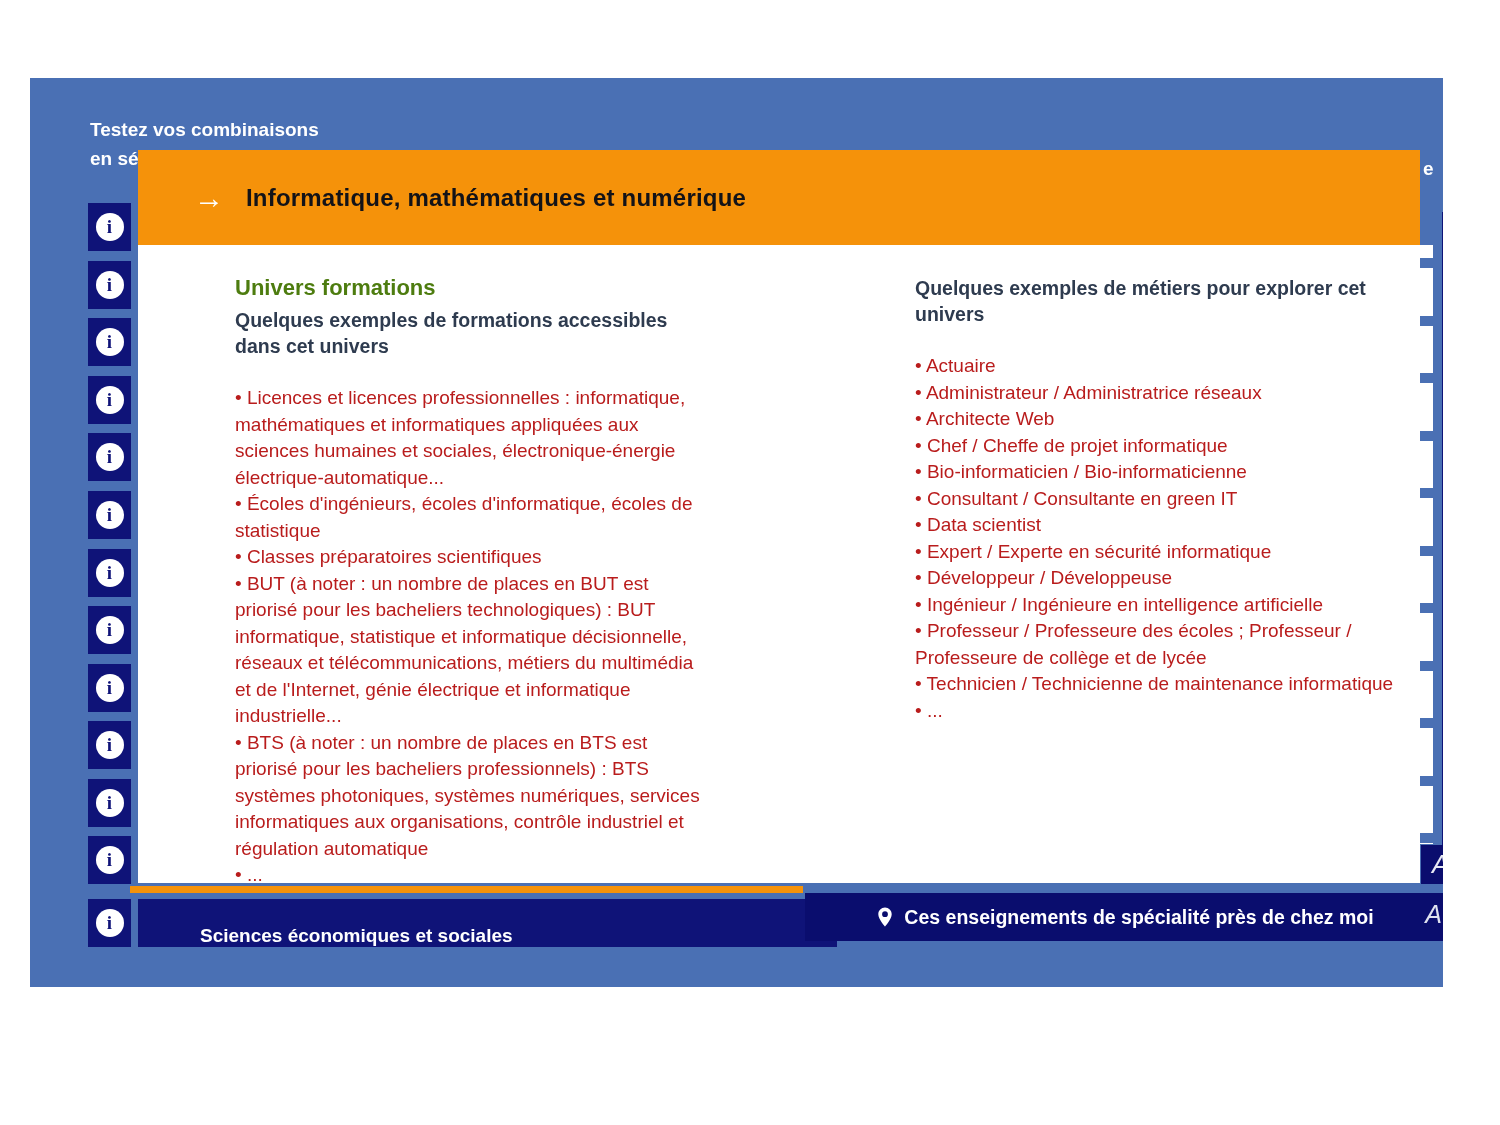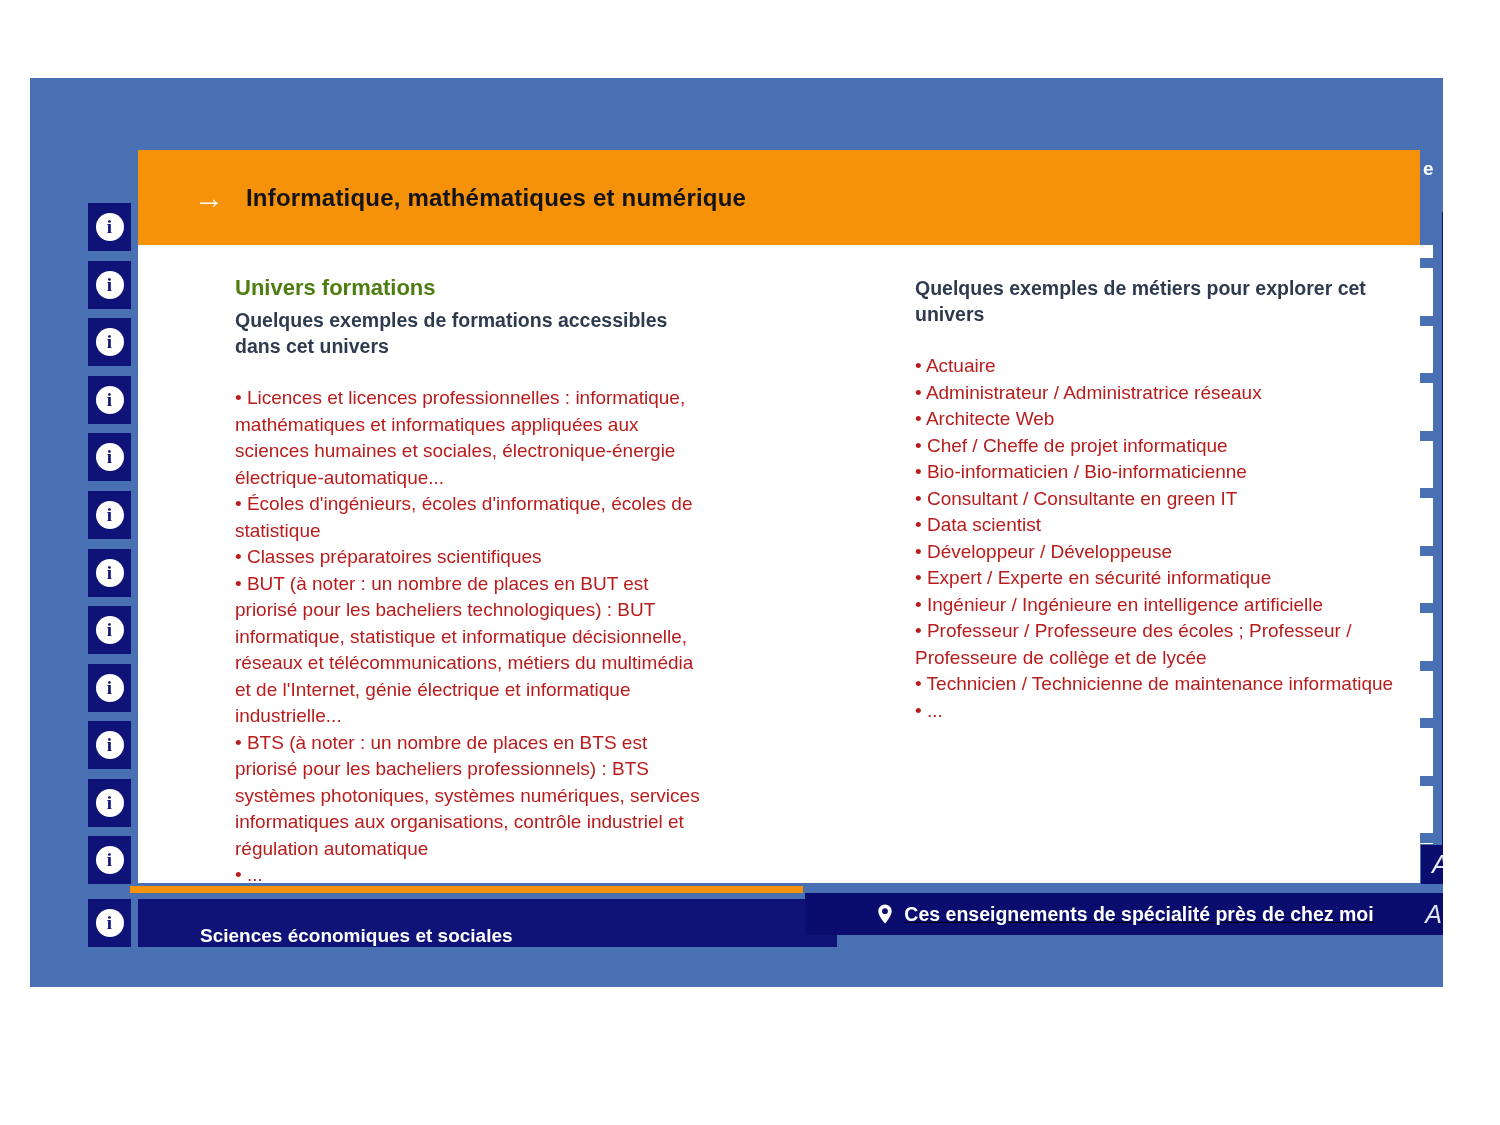--- a/index.html
+++ b/index.html
@@ -58,35 +58,37 @@
   .col-list{color:#b91c1c;font-size:19px;line-height:26.5px;}
 
   
   .orange-bar{position:absolute;left:100px;top:808px;width:673px;height:7px;background:#f5920a;}
   .ses-row{
     position:absolute;left:108px;top:821px;width:652px;height:48px;background:#0f1378;
     display:flex;align-items:flex-end;cursor:pointer;padding-left:47px;
   }
   .ses-row .lbl{color:#ffffff;font-size:19px;font-weight:bold;margin-left:15px;}
   .nearby-btn{
-    position:absolute;left:775px;top:815px;width:639px;height:42px;background:#0a0d6e;
-    display:flex;align-items:center;justify-content:center;cursor:pointer;overflow:hidden;text-decoration:underline;
+    position:absolute;left:775px;top:815px;width:639px;height:48px;background:#0a0d6e;
+    display:flex;align-items:center;justify-content:center;cursor:pointer;overflow:hidden;
   }
   .nearby-btn .lbl{color:#ffffff;font-size:19.5px;font-weight:bold;margin-left:9px;}
   .nearby-btn .afrag{
     position:absolute;right:2px;top:7px;color:#dfe2f0;font-style:italic;font-size:25px;
   }
   .pin{flex:0 0 auto;}
 </style>
 </head>
 <body>
 
 <div class="stage">
   <div class="panel">
 
+    <div class="tagline tagline-left">Testez vos combinaisons
+en sé</div>
     <div class="tagline tagline-right">Découvrez les univers formations et les métiers qui s'offrent à vous e</div>
 
     <div>
       <div class="info-btn" style="top:125px">
           <span class="circ">i</span>
         </div>
       <div class="info-btn" style="top:183px">
           <span class="circ">i</span>
         </div>
       <div class="info-btn" style="top:240px">
@@ -164,22 +166,22 @@
       <div class="col col-right">
         <div class="col-subtitle">Quelques exemples de métiers pour explorer cet univers</div>
         <div class="col-list">
           <div>• Actuaire</div>
           <div>• Administrateur / Administratrice réseaux</div>
           <div>• Architecte Web</div>
           <div>• Chef / Cheffe de projet informatique</div>
           <div>• Bio-informaticien / Bio-informaticienne</div>
           <div>• Consultant / Consultante en green IT</div>
           <div>• Data scientist</div>
+          <div>• Expert / Experte en sécurité informatique</div>
           <div>• Développeur / Développeuse</div>
-          <div>• Expert / Experte en sécurité informatique</div>
           <div>• Ingénieur / Ingénieure en intelligence artificielle</div>
           <div>• Professeur / Professeure des écoles ; Professeur / Professeure de collège et de lycée</div>
           <div>• Technicien / Technicienne de maintenance informatique</div>
           <div>• ...</div>
         </div>
       </div>
     </div>
 
     <div class="orange-bar"></div>
 

